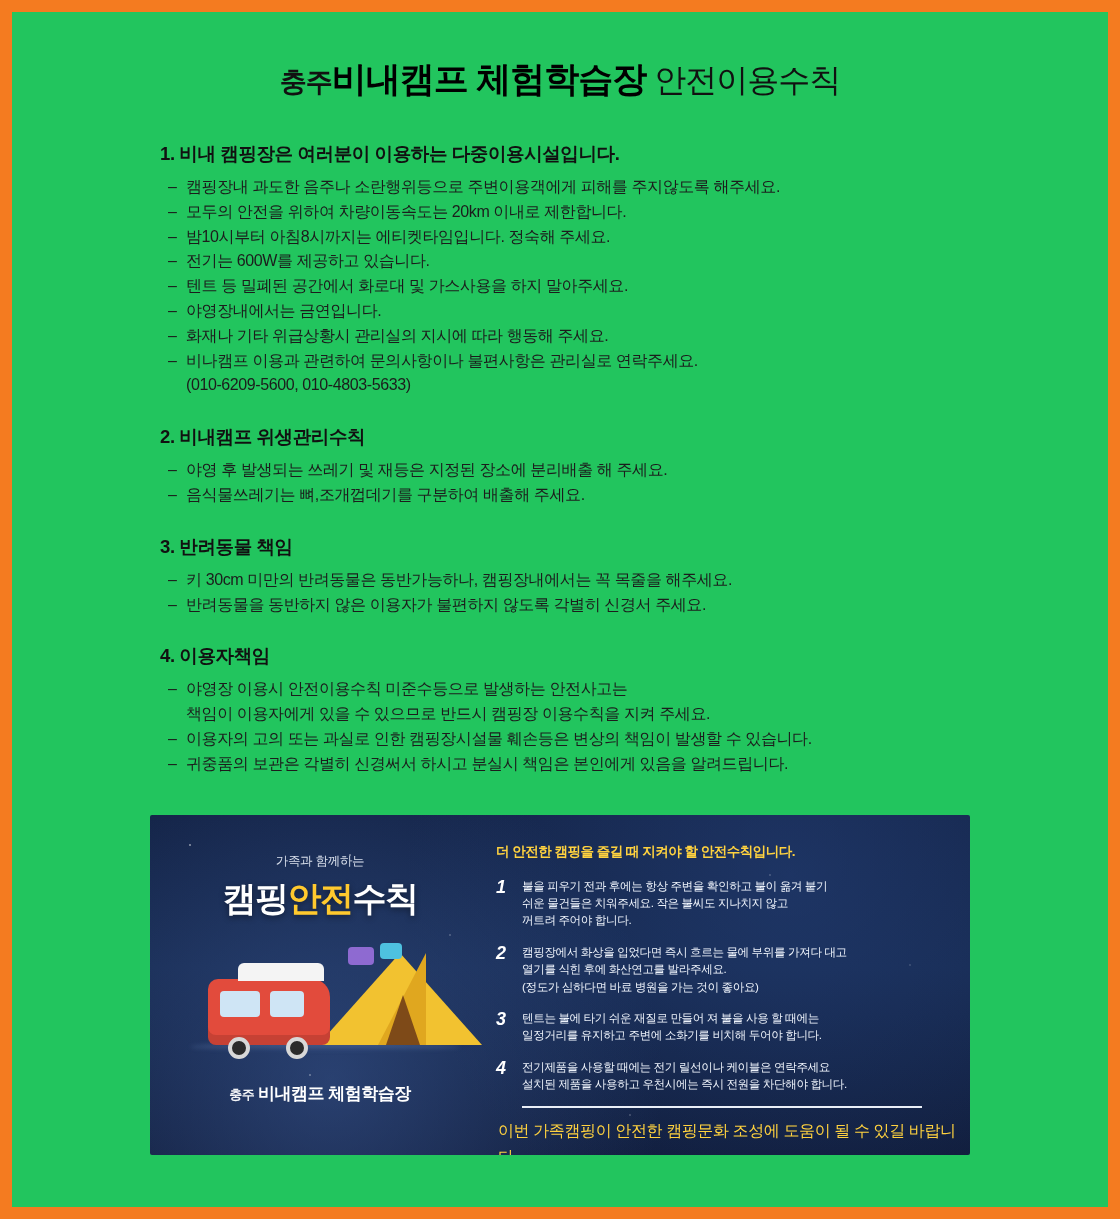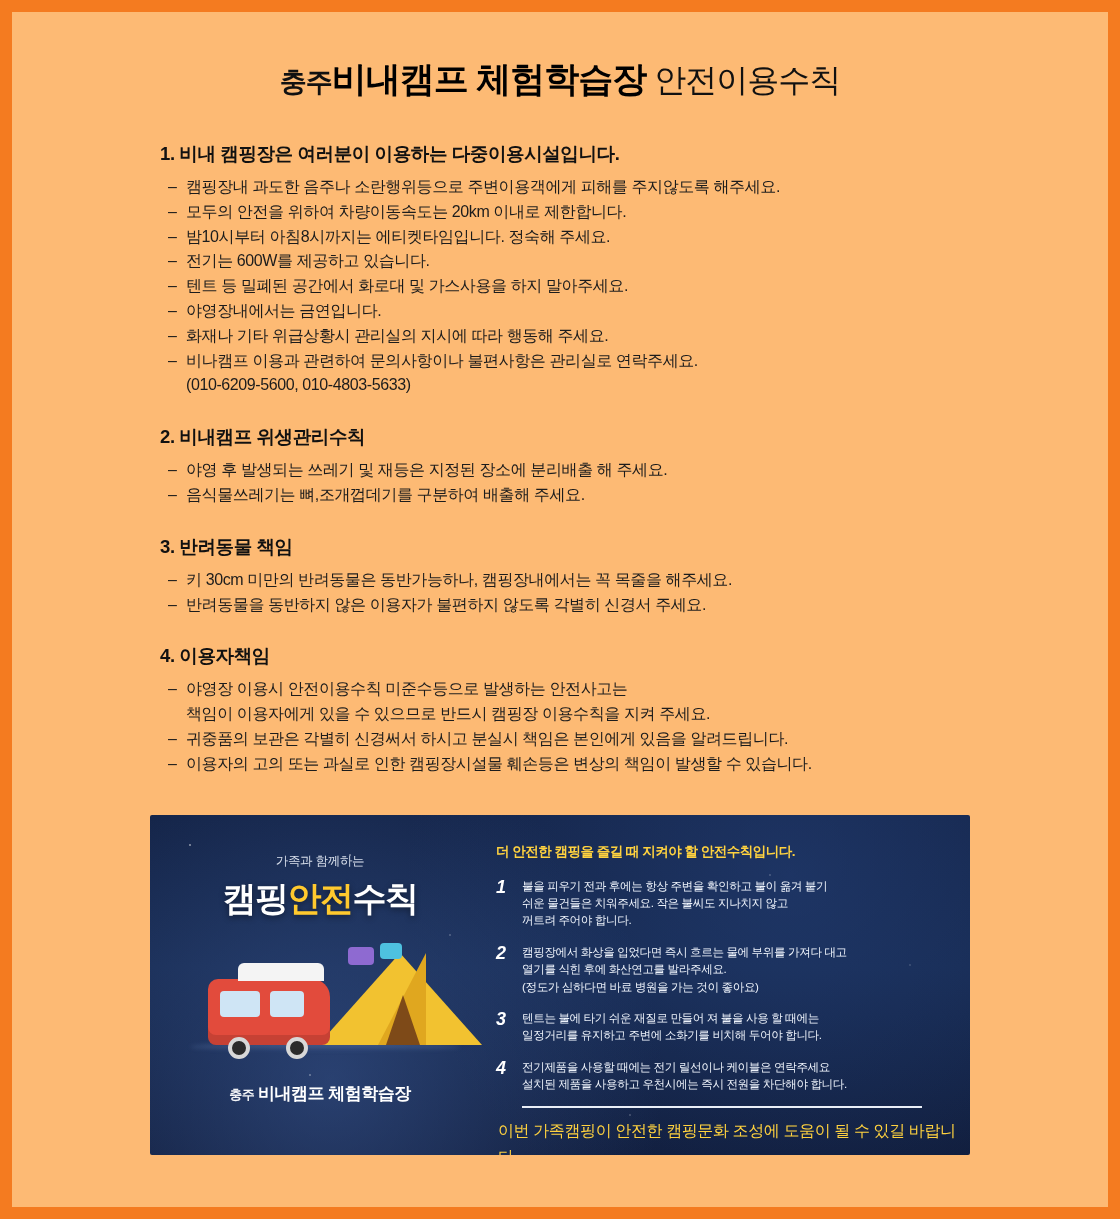--- a/index.html
+++ b/index.html
@@ -15,21 +15,21 @@
     position: relative;
     box-sizing: border-box;
     border: 12px solid #f47b20;
     overflow: hidden;
   }
   .page {
     width: 100%;
     height: 100%;
     box-sizing: border-box;
     padding: 0 0 0 0;
-    background: #fdba74;
+    background: #22c55e;
     position: relative;
   }
 
   
   .title-wrap {
     text-align: center;
     padding-top: 44px;
     padding-bottom: 10px;
   }
   .title {
@@ -359,22 +359,22 @@
         <li class="dash">키 30cm 미만의 반려동물은 동반가능하나, 캠핑장내에서는 꼭 목줄을 해주세요.</li>
         <li class="dash">반려동물을 동반하지 않은 이용자가 불편하지 않도록 각별히 신경서 주세요.</li>
       </ul>
     </div>
 
     <div class="section">
       <div class="sec-title">4. 이용자책임</div>
       <ul class="sec-items">
         <li class="dash">야영장 이용시 안전이용수칙 미준수등으로 발생하는 안전사고는
 책임이 이용자에게 있을 수 있으므로 반드시 캠핑장 이용수칙을 지켜 주세요.</li>
+        <li class="dash">이용자의 고의 또는 과실로 인한 캠핑장시설물 훼손등은 변상의 책임이 발생할 수 있습니다.</li>
         <li class="dash">귀중품의 보관은 각별히 신경써서 하시고 분실시 책임은 본인에게 있음을 알려드립니다.</li>
-        <li class="dash">이용자의 고의 또는 과실로 인한 캠핑장시설물 훼손등은 변상의 책임이 발생할 수 있습니다.</li>
       </ul>
     </div>
 
   </div>
 
   <div class="poster-wrap">
     <div class="poster">
       <div class="stars"></div>
 
       <div class="poster-left">

